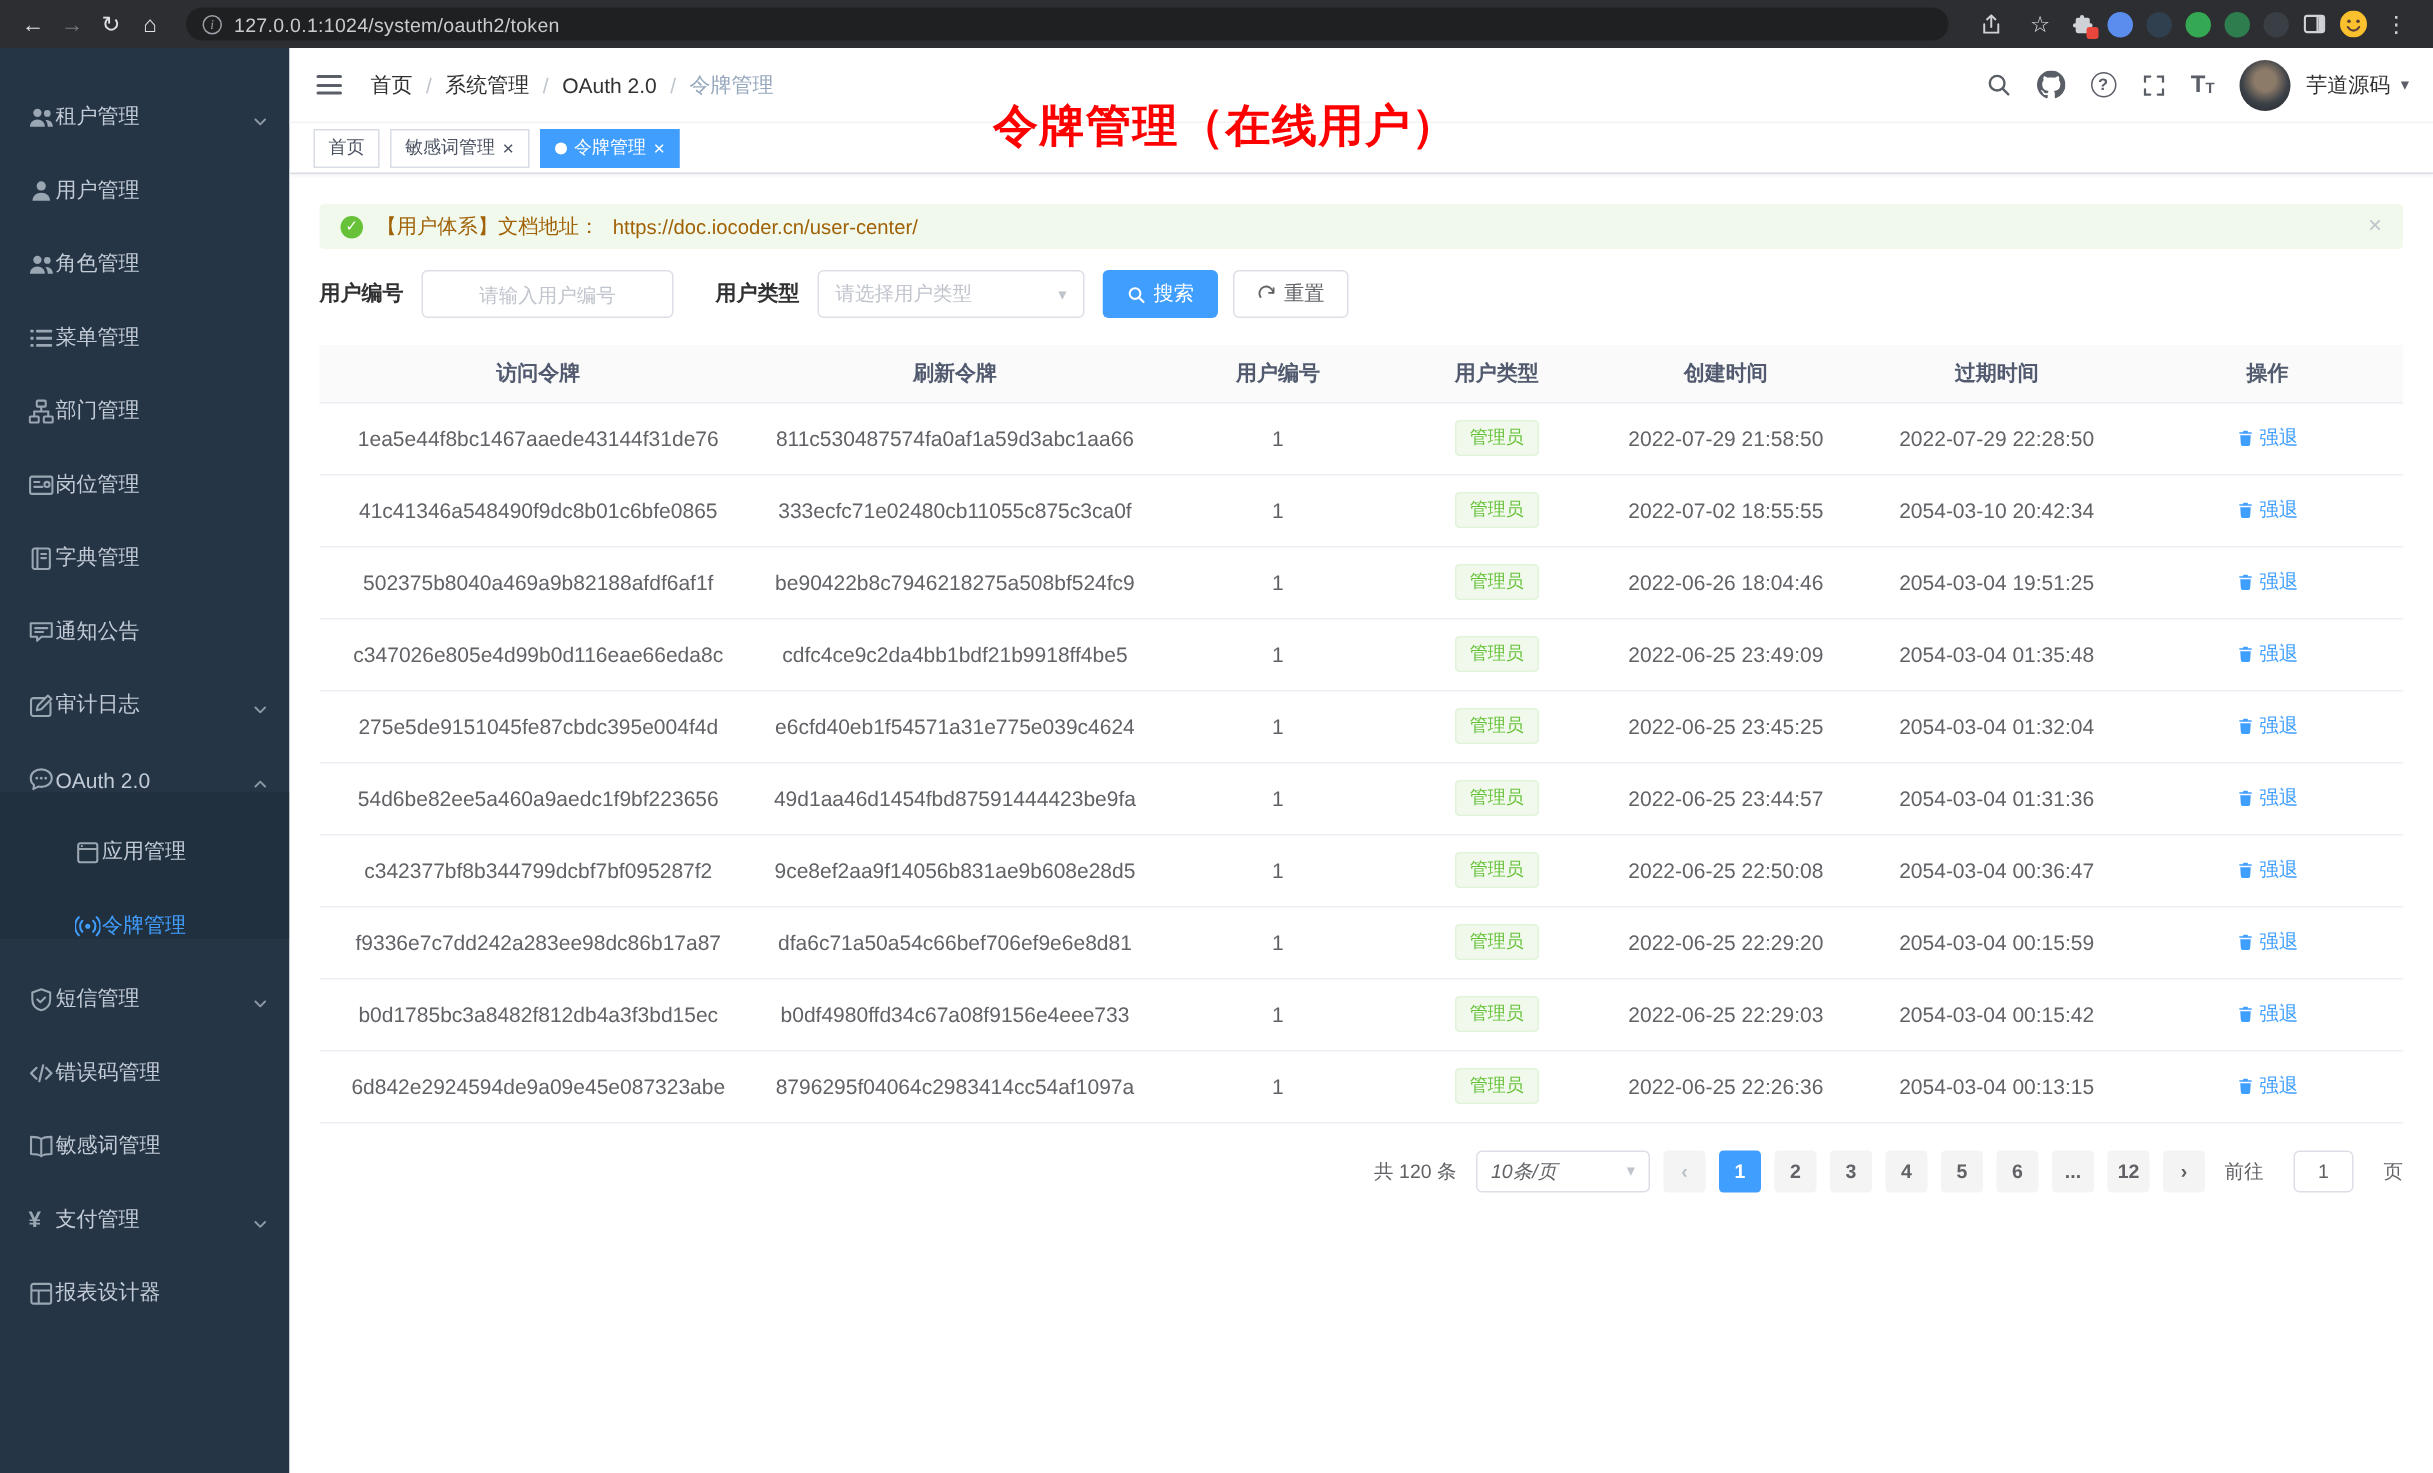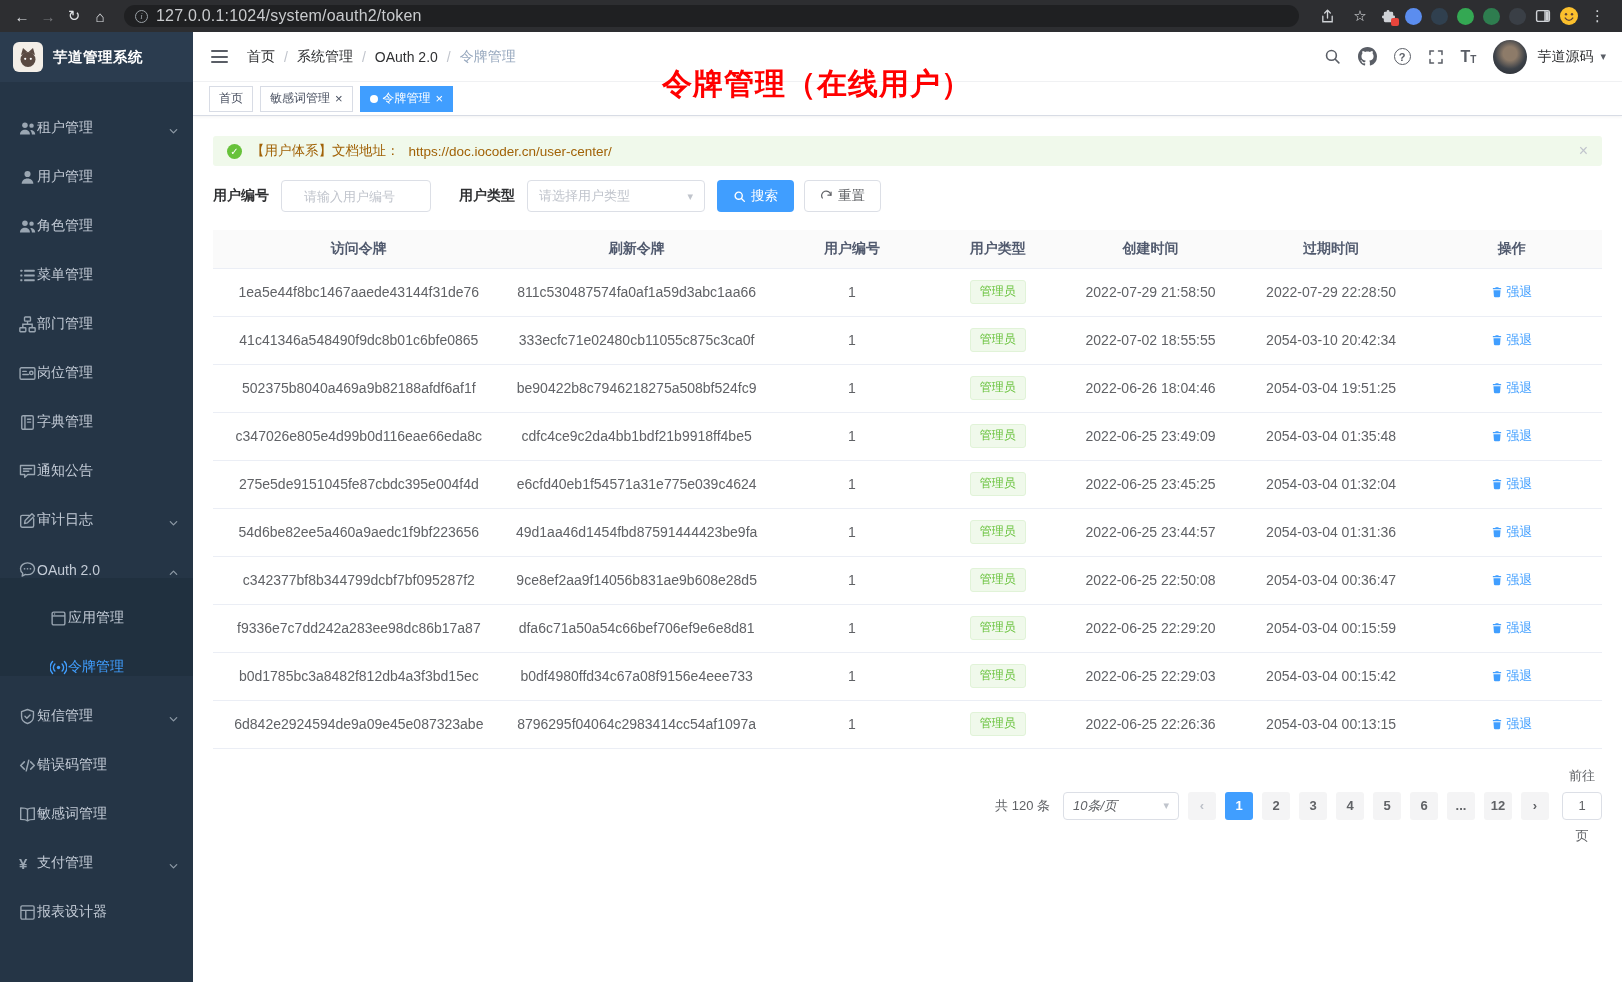--- a/index.html
+++ b/index.html
@@ -6,21 +6,21 @@
   html,body { width:1622px; height:982px; }
   body { font-family:"Liberation Sans","DejaVu Sans",sans-serif; background:#fff; overflow:hidden; }
   .page { position:relative; width:1622px; height:982px; overflow:hidden; }
 
   
   .browser-bar { height:32px; background:#2d2e31; display:flex; align-items:center; padding:0 10px; gap:2px; }
   .bicon { width:24px; height:24px; display:flex; align-items:center; justify-content:center; color:#dfe1e4; font-size:15px; cursor:pointer; border-radius:50%; flex-shrink:0; }
   .bicon.dim { color:#77797d; }
   .url-pill { flex:1; height:22px; background:#1f2022; border-radius:11px; margin:0 10px; display:flex; align-items:center; gap:8px; padding:0 11px; min-width:0; cursor:text; }
   .info-badge { width:13px; height:13px; border:1px solid #9aa0a6; border-radius:50%; color:#9aa0a6; font-size:9px; display:flex; align-items:center; justify-content:center; font-family:"Liberation Serif",serif; font-style:italic; flex-shrink:0; }
-  .url-text { color:#c9cbce; font-size:16px; letter-spacing:.2px; white-space:nowrap; }
+  .url-text { color:#c9cbce; font-size:13px; letter-spacing:.2px; white-space:nowrap; }
   .b-right { display:flex; align-items:center; gap:9px; padding:0 4px; flex-shrink:0; }
   .ext-dot { width:17px; height:17px; border-radius:50%; display:inline-block; cursor:pointer; }
   .badge-wrap { position:relative; display:flex; cursor:pointer; }
   .badge-red { position:absolute; right:-3px; bottom:-2px; width:8px; height:8px; background:#e8453c; border-radius:2px; }
   .side-panel-icon { display:flex; cursor:pointer; }
   .smiley { display:flex; cursor:pointer; }
   .dots-v { color:#cfd2d6; font-size:15px; cursor:pointer; padding:0 3px; }
 
   
   .app { display:flex; height:950px; }
@@ -67,21 +67,21 @@
   .content { flex:1; padding:20px 20px 0; overflow:hidden; }
   .alert { height:30px; background:#f0f9eb; border-radius:3px; display:flex; align-items:center; gap:9px; padding:0 14px; margin-bottom:14px; }
   .alert-check { width:15px; height:15px; border-radius:50%; background:#67c23a; color:#fff; font-size:10px; display:flex; align-items:center; justify-content:center; flex-shrink:0; }
   .alert-text, .alert-link { color:#a16207; font-size:13.5px; }
   .alert-link { cursor:pointer; }
   .alert-close { margin-left:auto; color:#c0c4cc; font-size:16px; cursor:pointer; line-height:1; }
 
   .filters { display:flex; align-items:center; margin-bottom:18px; }
   .f-label { font-size:14px; font-weight:700; color:#303133; margin-right:12px; }
   .f-label.ml { margin-left:28px; }
-  .f-input { width:150px; height:32px; border:1px solid #dcdfe6; border-radius:4px; padding:0 22px; font-size:13px; color:#606266; outline:none; font-family:inherit; }
+  .f-input { width:168px; height:32px; border:1px solid #dcdfe6; border-radius:4px; padding:0 22px; font-size:13px; color:#606266; outline:none; font-family:inherit;text-align:center; }
   .f-input::placeholder { color:#c0c4cc; }
   .f-select { width:178px; height:32px; border:1px solid #dcdfe6; border-radius:4px; padding:0 11px; display:flex; align-items:center; justify-content:space-between; color:#c0c4cc; font-size:13px; background:#fff; cursor:pointer; }
   .sel-caret { color:#c0c4cc; font-size:11px; }
   .btn { height:32px; border-radius:4px; display:inline-flex; align-items:center; gap:5px; padding:0 15px; font-size:13.5px; cursor:pointer; border:1px solid transparent; font-family:inherit; }
   .btn-primary { background:#409eff; color:#fff; margin-left:12px; }
   .btn-plain { background:#fff; border-color:#dcdfe6; color:#606266; margin-left:10px; }
 
   .token-table { width:100%; border-collapse:collapse; table-layout:fixed; }
   .token-table th { height:38px; background:#fafafa; font-size:14px; font-weight:700; color:#515a6e; border-bottom:1px solid #ebeef5; text-align:center; }
   .token-table td { height:48px; text-align:center; font-size:14px; color:#606266; border-bottom:1px solid #ebeef5; white-space:nowrap; overflow:hidden; }
@@ -89,21 +89,21 @@
   .action-link { color:#409eff; font-size:13px; display:inline-flex; align-items:center; gap:3px; cursor:pointer; text-decoration:none; }
   .action-link .trash { display:flex; }
 
   .pagination { display:flex; align-items:center; justify-content:flex-end; gap:9px; margin-top:18px; font-size:13px; color:#606266; }
   .pg-total { margin-right:4px;margin-left:28px; }
   .pg-size { width:116px; height:28px; border:1px solid #dcdfe6; border-radius:4px; display:flex; align-items:center; justify-content:space-between; padding:0 9px; cursor:pointer; background:#fff;font-style:italic; }
   .pg-pages { display:flex; gap:9px; }
   .pg-btn { min-width:28px; height:28px; padding:0 4px; border:none; background:#f4f4f5; border-radius:3px; color:#606266; font-size:13px; display:inline-flex; align-items:center; justify-content:center; cursor:pointer; font-family:inherit; font-weight:600; }
   .pg-btn.active { background:#409eff; color:#fff; }
   .pg-btn.nav-dim { color:#bcc0c8; }
-  .pg-goto { display:flex; align-items:center; gap:7px; margin-left:4px;flex-direction:column; }
+  .pg-goto { display:flex; align-items:center; gap:20px; margin-left:4px; }
   .pg-input { width:40px; height:28px; border:1px solid #dcdfe6; border-radius:4px; text-align:center; font-size:13px; color:#606266; outline:none; font-family:inherit; }
 
   .annotation { position:absolute; left:662px; top:64px; color:#f00; font-size:30px; font-weight:700; letter-spacing:1px; z-index:40; pointer-events:none; }
 </style>
 </head>
 <body>
 
 <div class="page">
 
   <div class="browser-bar">
@@ -150,32 +150,20 @@
             <path d="M5.2 11c1 1.6 2.3 2.4 3.8 2.4s2.8-.8 3.8-2.4" stroke="#5d4037" stroke-width="1.4" fill="none" stroke-linecap="round"></path>
           </svg>
       </span>
       <span class="dots-v">⋮</span>
     </div>
   </div>
 
   <div class="app">
 
     <aside class="sidebar">
-      <div class="logo-bar">
-        <span style="display:flex">
-          <svg viewBox="0 0 30 30" width="30" height="30">
-              <rect width="30" height="30" rx="6" fill="#f3eee7"></rect>
-              <path d="M8 13l2-7 4.5 4zM22 13l-2-7-4.5 4z" fill="#5a4a42"></path>
-              <circle cx="15" cy="17.5" r="7.5" fill="#5a4a42"></circle>
-              <circle cx="12.2" cy="16.8" r="1.1" fill="#fff"></circle>
-              <circle cx="17.8" cy="16.8" r="1.1" fill="#fff"></circle>
-            </svg>
-        </span>
-        <span class="logo-title">芋道管理系统</span>
-      </div>
       <nav class="menu">
 
         <div class="menu-item">
           <span class="micon">
               <svg viewBox="0 0 16 16" fill="currentColor">
                 <circle cx="5.6" cy="4.9" r="2.6"></circle>
                 <path d="M.9 13.7c0-2.8 2.1-4.6 4.7-4.6s4.7 1.8 4.7 4.6z"></path>
                 <circle cx="11.8" cy="5.3" r="2.1"></circle>
                 <path d="M11.5 9.4c2.2.2 3.8 1.9 3.8 4.3h-3.2c0-1.6-.5-3.1-1.5-4.1z"></path>
               </svg>

